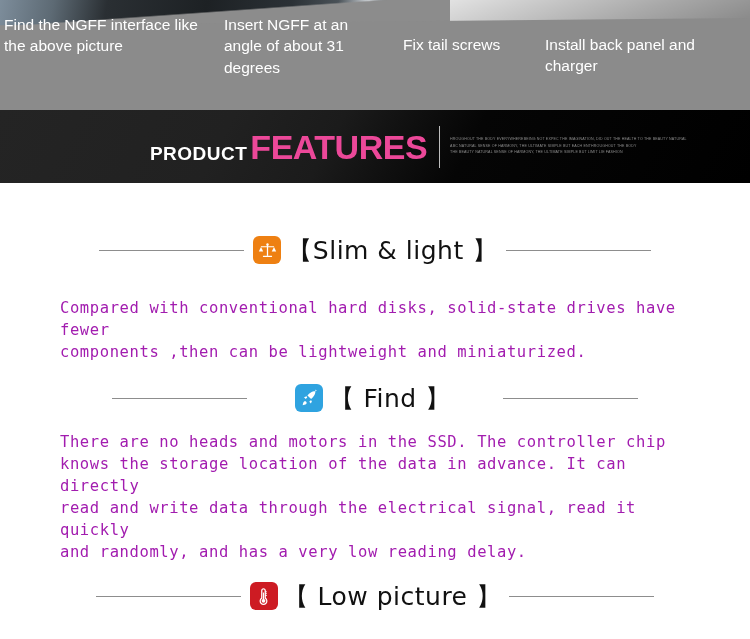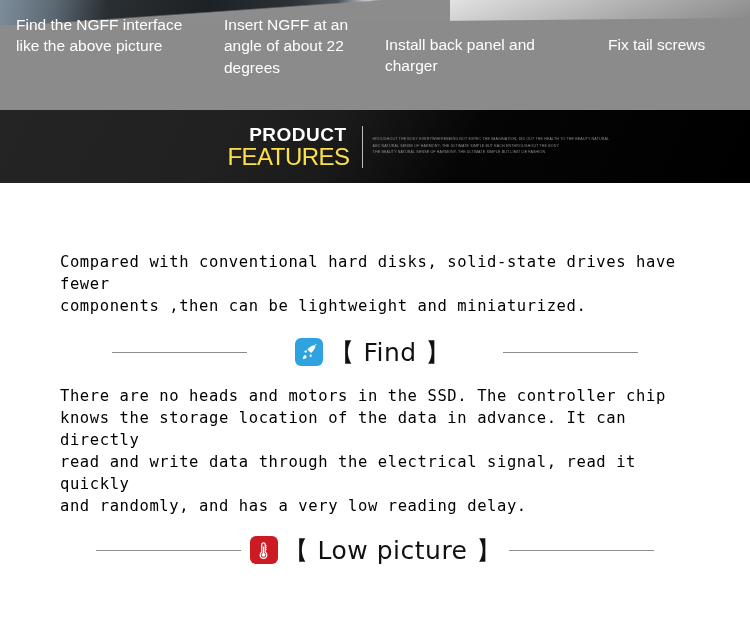--- a/index.html
+++ b/index.html
@@ -53,21 +53,21 @@
     padding-top: 14px;
     box-sizing: border-box;
   }
   .caption {
     color: #ffffff;
     font-size: 15.5px;
     line-height: 1.38;
     font-family: "Liberation Sans", sans-serif;
     box-sizing: border-box;
   }
-  .cap-1 { width: 200px; padding-left: 16px; }
+  .cap-1 { width: 200px; padding-left: 4px; }
   .cap-2 { width: 185px; padding-left: 24px; }
   .cap-3 { width: 160px; padding-left: 18px; padding-top: 20px; }
   .cap-4 { width: 205px; padding-left: 0px; padding-top: 20px; }
 
   
   .features-banner {
     position: relative;
     width: 750px;
     height: 73px;
     background: #0b0b0b;
@@ -80,37 +80,37 @@
   }
   .banner-inner {
     position: absolute;
     inset: 0;
     display: flex;
     align-items: center;
     justify-content: center;
   }
   .banner-titles {
     display: flex;
-    flex-direction: column;
+    flex-direction: row;
     align-items: flex-end;
     line-height: 1;
   }
   .banner-product {
     color: #ffffff;
     font-size: 19px;
     font-weight: bold;
     letter-spacing: 0.5px;
     margin-bottom: 1px;
     padding-right: 3px;
     font-family: "Liberation Sans", sans-serif;
   }
   .banner-features {
-    color: #fde047;
-    font-size: 24px;
-    font-weight: normal;
+    color: #ec4899;
+    font-size: 34px;
+    font-weight: bold;
     letter-spacing: -0.5px;
     font-family: "Liberation Sans", sans-serif;
   }
   .banner-rule {
     width: 1px;
     height: 42px;
     background: #bdbdbd;
     margin: 0 10px 0 12px;
   }
   .banner-subtext {
@@ -162,21 +162,21 @@
     font-size: 25px;
     color: #111111;
     font-weight: 500;
     letter-spacing: 0.5px;
     white-space: nowrap;
     padding: 0 4px 0 6px;
     font-family: "DejaVu Sans", sans-serif;
   }
 
   .para {
-    color: #000000;
+    color: #a21caf;
     font-size: 15.5px;
     line-height: 1.42;
     letter-spacing: 0.6px;
     font-family: "DejaVu Sans Mono", monospace;
     white-space: pre-line;
     padding: 0 56px 0 60px;
     margin: 0;
   }
   .para.p1 { margin-top: 24px; }
   .para.p2 { margin-top: 10px; }
@@ -187,23 +187,23 @@
 </style>
 </head>
 <body>
 
 <div class="photo-strip">
   <div class="photo-bg"></div>
   <div class="photo-sheen"></div>
   <div class="photo-overlay"></div>
   <div class="captions">
     <div class="caption cap-1">Find the NGFF interface like the above picture</div>
-    <div class="caption cap-2">Insert NGFF at an angle of about 22 degrees</div>
+    <div class="caption cap-2">Insert NGFF at an angle of about 31 degrees</div>
+    <div class="caption cap-3">Fix tail screws</div>
     <div class="caption cap-4">Install back panel and charger</div>
-    <div class="caption cap-3">Fix tail screws</div>
   </div>
 </div>
 
 <div class="features-banner">
   <div class="banner-sheen"></div>
   <div class="banner-inner">
     <div class="banner-titles">
       <div class="banner-product">PRODUCT</div>
       <div class="banner-features">FEATURES</div>
     </div>
@@ -213,20 +213,37 @@
       <span>ABC NATURAL SENSE OF HARMONY,  THE ULTIMATE SIMPLE BUT EACH ENTHROUGHOUT THE BODY</span>
       <span>THE BEAUTY NATURAL SENSE OF HARMONY,  THE ULTIMATE SIMPLE BUT LIMIT LIE FASHION</span>
     </div>
   </div>
 </div>
 
 <div class="content">
 
   <div class="gap-1"></div>
 
+  <div class="section-head">
+    <div class="rule rule-left"></div>
+    <div class="sec-icon" style="background:#ee8012">
+      <svg width="19" height="19" viewBox="0 0 24 24" aria-hidden="true">
+        <g fill="#ffffff">
+          <rect x="11.2" y="4.2" width="1.6" height="14.6"></rect>
+          <rect x="6.2" y="18.6" width="11.6" height="1.5" rx="0.4"></rect>
+          <rect x="3.6" y="6.6" width="16.8" height="1.3" rx="0.5"></rect>
+          <circle cx="12" cy="4.4" r="1.5"></circle>
+          <path d="M3.8 7.6 L1 13.2 h5.6 Z"></path>
+          <path d="M20.2 7.6 L17.4 13.2 H23 Z"></path>
+        </g>
+      </svg>
+    </div>
+    <div class="sec-title">【Slim &amp; light 】</div>
+    <div class="rule rule-right"></div>
+  </div>
   <p class="para p1">Compared with conventional hard disks, solid-state drives have fewer
 components ,then can be lightweight and miniaturized.</p>
 
   <div class="gap-2"></div>
 
   <div class="section-head">
     <div class="rule rule-left short"></div>
     <div class="sec-icon" style="background:#2fa3e0">
       <svg width="19" height="19" viewBox="0 0 24 24" aria-hidden="true">
         <g fill="#ffffff">

